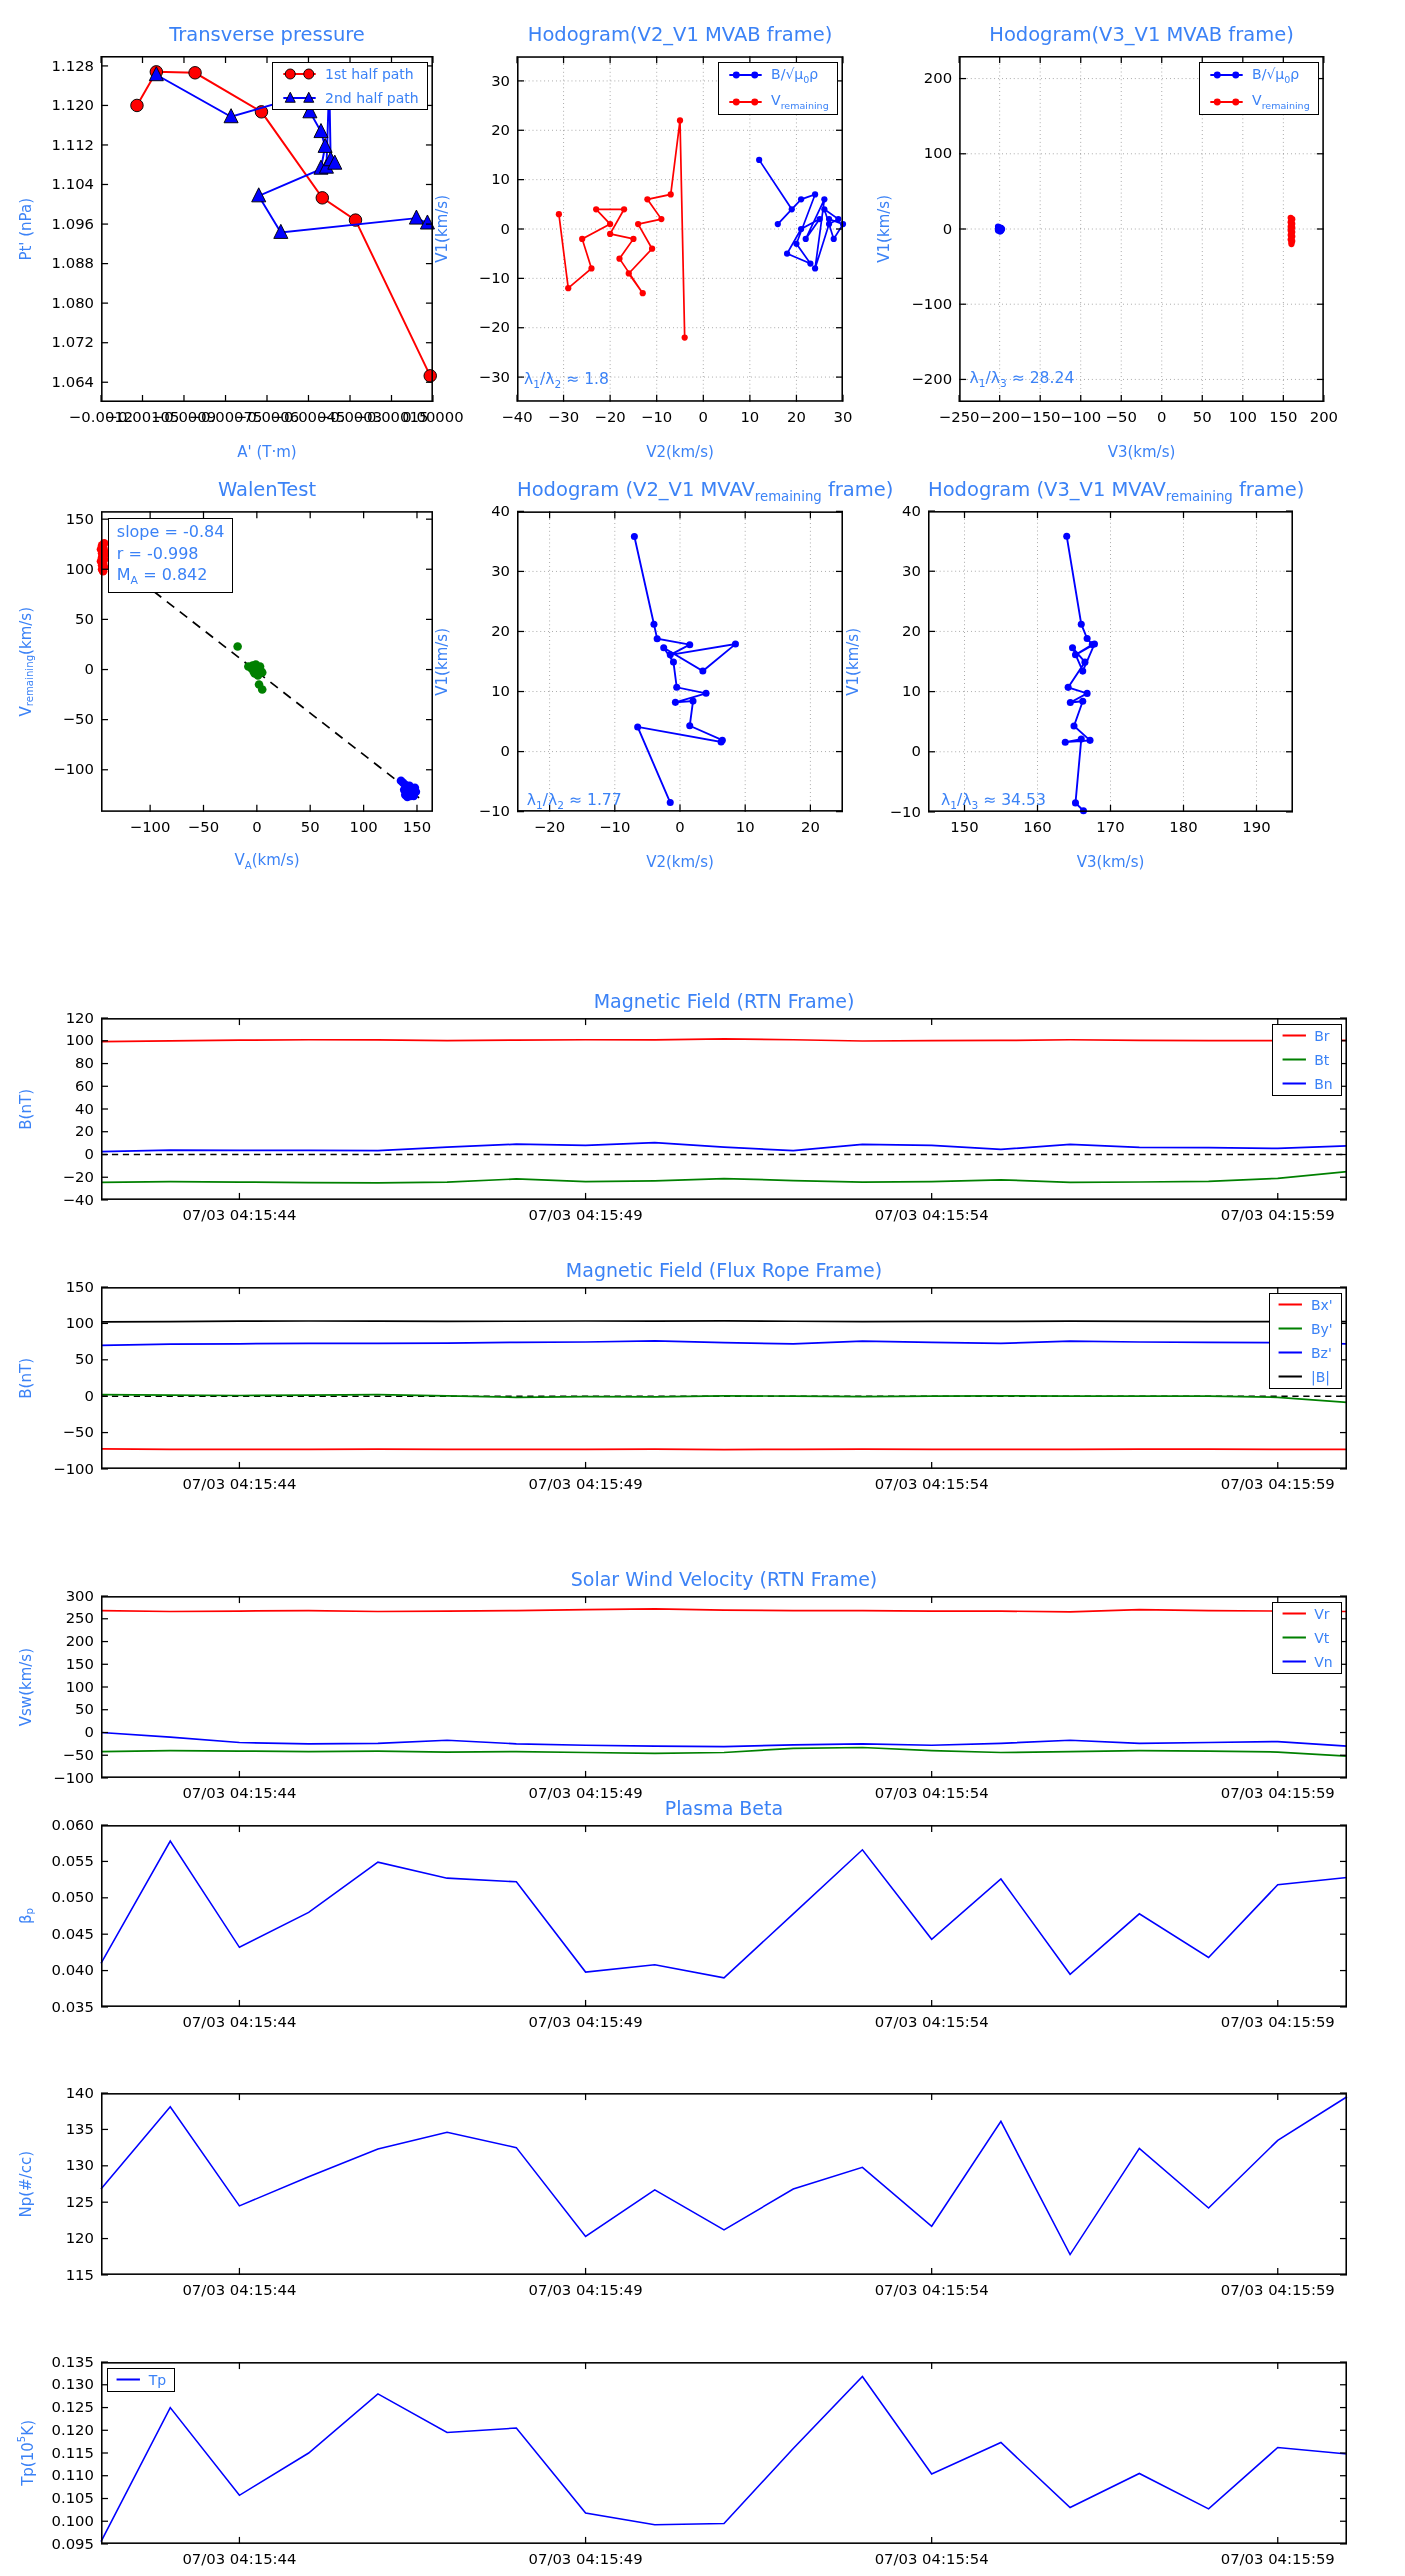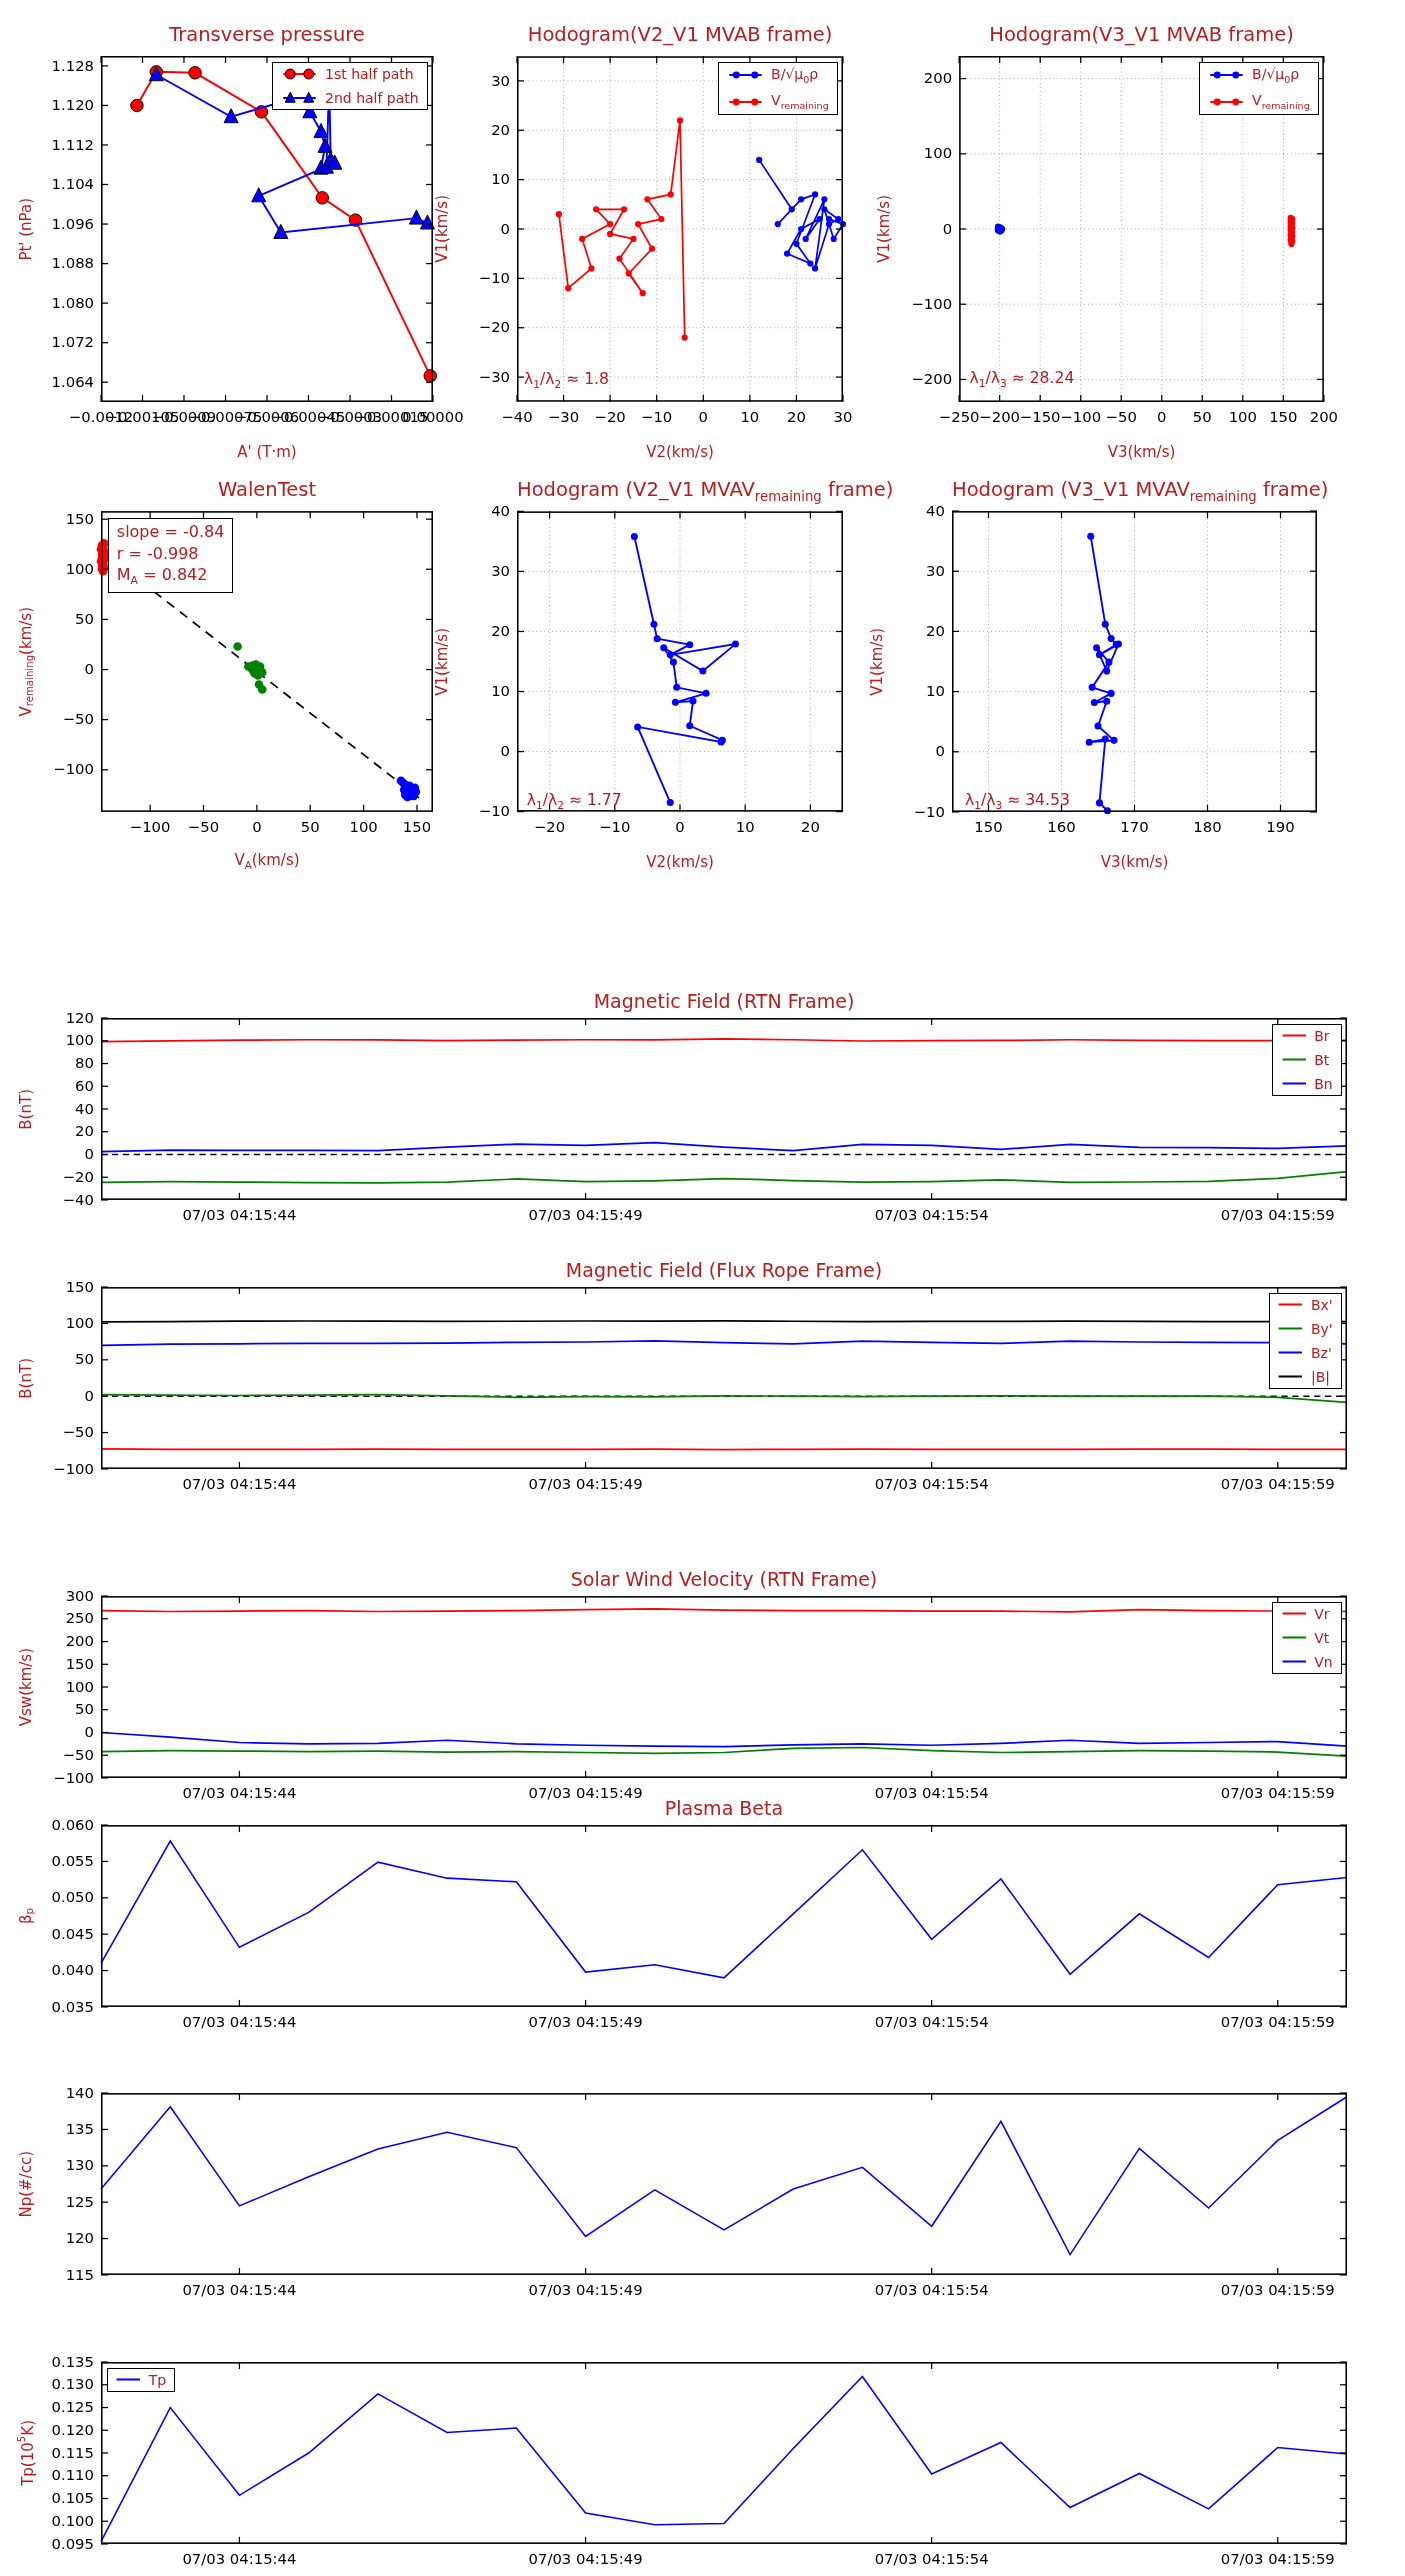--- a/index.html
+++ b/index.html
@@ -1,16 +1,16 @@
 <!DOCTYPE html>
 <html style="font-size:12.5px"><head>
 <meta charset="utf-8">
 <style>
   html,body{margin:0;padding:0;background:#fff;}
-  .figure{position:relative;width:1405px;height:2576px;background:#ffffff;font-family:"DejaVu Sans",sans-serif;color:#b91c1c;}
+  .figure{position:relative;width:1405px;height:2576px;background:#ffffff;font-family:"DejaVu Sans",sans-serif;color:#3b82f6;}
   .panel{position:absolute;}
   .ptitle{position:absolute;left:0;right:0;top:-33px;text-align:center;font-size:19.5px;white-space:nowrap;}
   .tpanel .ptitle{top:-28px;font-size:19px;}
   .xlab{position:absolute;left:0;right:0;bottom:-59px;text-align:center;font-size:15px;}
   .ylab{position:absolute;top:0;bottom:0;left:-89px;width:28px;display:flex;align-items:center;justify-content:center;}
   .ylab span{writing-mode:vertical-rl;transform:rotate(180deg);white-space:nowrap;font-size:15px;}
   svg.plot{position:absolute;left:0;top:0;overflow:visible;font-family:"DejaVu Sans",sans-serif;}
   .legend{position:absolute;top:5.5px;right:5.5px;border:1.6px solid #000;background:#fff;padding:3.1px 7.8px;display:flex;flex-direction:column;gap:8px;}
   .legend.tl{left:5.5px;right:auto;}
   .lrow{display:flex;align-items:center;gap:7px;font-size:14px;white-space:nowrap;}
@@ -604,21 +604,21 @@
           <text x="-9" y="314.0" text-anchor="end">0</text>
           <text x="-9" y="237.0" text-anchor="end">10</text>
           <text x="-9" y="160.0" text-anchor="end">20</text>
           <text x="-9" y="83.0" text-anchor="end">30</text>
           <text x="-9" y="6.0" text-anchor="end">40</text>
         </g>
       </svg>
   <div class="ann" style="left: 9.8px; top: 290px;">λ<sub>1</sub>/λ<sub>2</sub> ≈ 1.77</div>
     </div>
 
-  <div class="panel" style="left:952px;top:511px;width:365px;height:301px">
+  <div class="panel" style="left:928px;top:511px;width:365px;height:301px">
     <div class="ptitle">Hodogram (V3_V1 MVAV<sub>remaining</sub> frame)</div>
     <div class="ylab">
         <span>V1(km/s)</span>
       </div>
     <div class="xlab">V3(km/s)</div>
     <svg class="plot" width="365" height="301" viewBox="0 0 467 385">
         <g stroke="#000" stroke-opacity="0.55" stroke-width="1" stroke-dasharray="1,4">
           <line x1="46.7" y1="0" x2="46.7" y2="385"></line>
           <line x1="140.1" y1="0" x2="140.1" y2="385"></line>
           <line x1="233.5" y1="0" x2="233.5" y2="385"></line>

